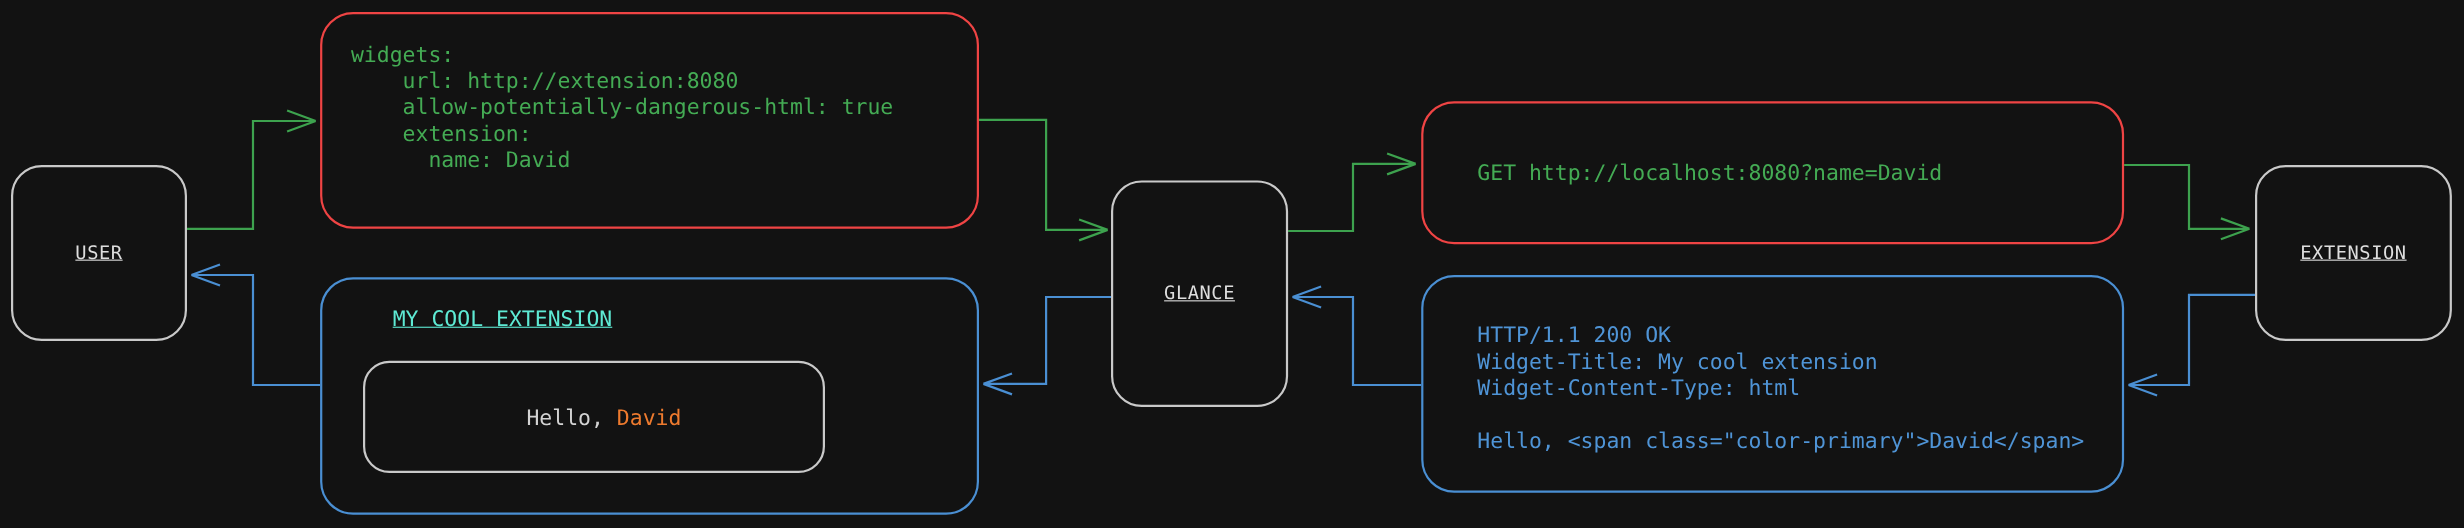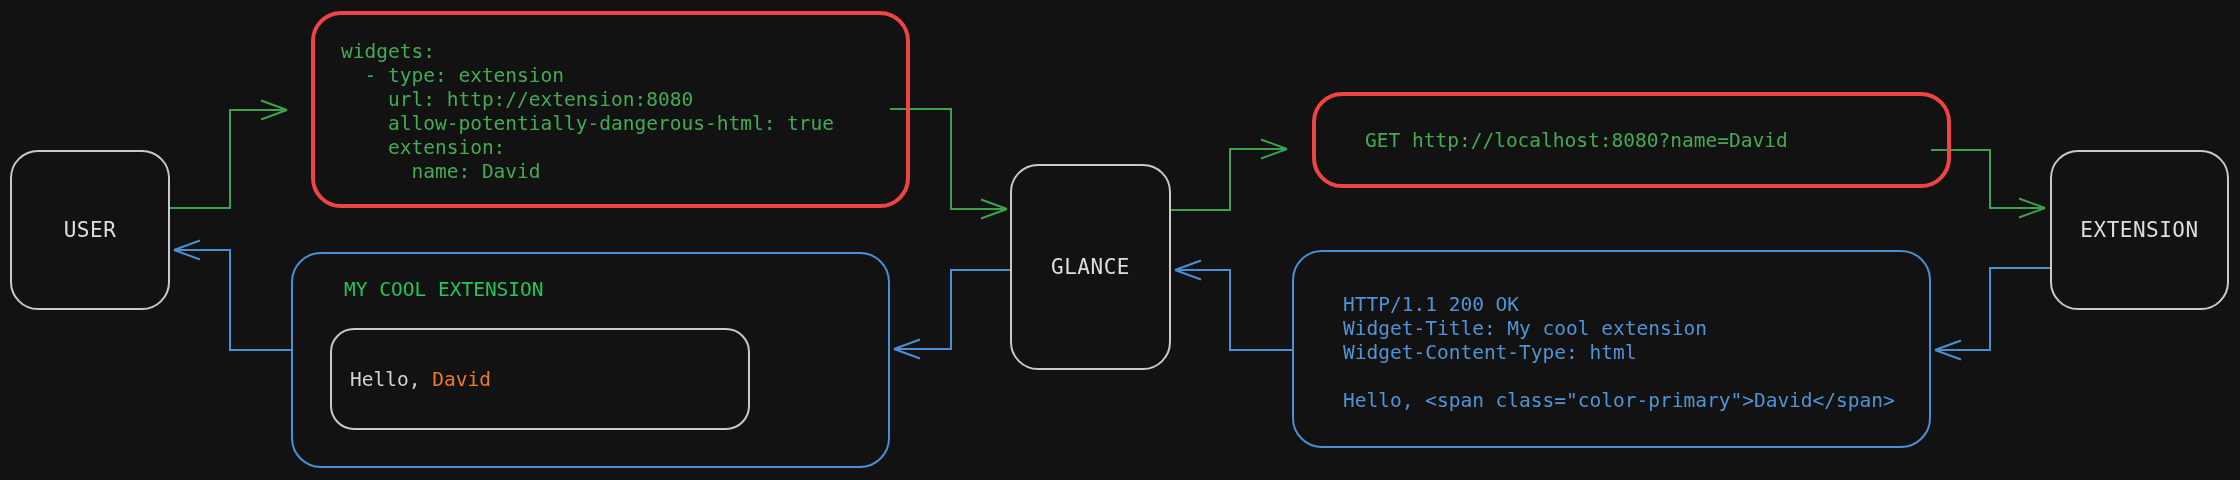--- a/index.html
+++ b/index.html
@@ -8,57 +8,57 @@
     width:2240px;height:480px;
     background:#121212;
     font-family:"DejaVu Sans Mono", monospace;
     overflow:hidden;
   }
   .wires{position:absolute;left:0;top:0;width:2240px;height:480px;}
   .box{position:absolute;box-sizing:border-box;background:transparent;}
   .node{
     border:2px solid #c9c9c9;border-radius:28px;
     display:flex;align-items:center;justify-content:center;
-    color:#dedede;font-size:21px;letter-spacing:0.5px;
+    color:#dedede;font-size:17px;letter-spacing:0.5px;text-decoration:underline;
   }
   .msgbox{border-radius:30px;}
-  .msgbox.green{border:4px solid #ef4444;margin-left:20px;}
+  .msgbox.green{border:2px solid #ef4444;}
   .msgbox.blue{border:2px solid #4a8fd3;}
   .codeblock{position:absolute;left:0;top:0;right:0;}
   .code-line{
     white-space:pre;min-height:24px;line-height:24px;
     font-size:19.5px;
   }
   .green-text .code-line{color:#44ab54;}
   .blue-text .code-line{color:#4f94d6;}
   .request-line{
     display:flex;align-items:center;height:100%;
     padding-left:49px;box-sizing:border-box;
     color:#44ab54;font-size:19.5px;white-space:pre;
   }
   .config-pad{padding:25px 0 0 26px;}
   .response-pad{padding:41px 0 0 49px;}
   .widget-title{
-    position:absolute;left:51px;top:24px;
-    color:#22c55e;font-size:19.5px;line-height:24px;white-space:pre;
+    position:absolute;left:64px;top:24px;
+    color:#5eead4;font-size:19.5px;line-height:24px;white-space:pre;text-decoration:underline;
   }
   .widget-inner{
     position:absolute;left:37px;top:74px;width:420px;height:102px;
     box-sizing:border-box;border:2px solid #c9c9c9;border-radius:24px;
     display:flex;align-items:center;padding-left:18px;
-    font-size:19.5px;white-space:pre;
+    font-size:19.5px;white-space:pre;justify-content:center;
   }
   .greet-prefix{color:#d3d3d3;}
   .greet-name{color:#ed7a2e;}
   
   #user-node{left:10px;top:150px;width:160px;height:160px;}
   #glance-node{left:1010px;top:164px;width:161px;height:206px;}
   #extension-node{left:2050px;top:150px;width:179px;height:160px;}
   #config-box{left:291px;top:11px;width:599px;height:197px;}
-  #request-box{left:1292px;top:92px;width:639px;height:96px;}
+  #request-box{left:1292px;top:92px;width:639px;height:130px;}
   #widget-box{left:291px;top:252px;width:599px;height:216px;}
   #response-box{left:1292px;top:250px;width:639px;height:198px;}
 </style>
 </head>
 <body>
 
 <div class="canvas">
 
   <svg class="wires" viewBox="0 0 2240 480" xmlns="http://www.w3.org/2000/svg">
 
@@ -85,21 +85,20 @@
     <span>GLANCE</span>
   </div>
 
   <div id="extension-node" class="box node">
     <span>EXTENSION</span>
   </div>
 
   <div id="config-box" class="box msgbox green">
     <div class="codeblock green-text config-pad">
       <div class="code-line">widgets:</div>
-      <div class="code-line">  - type: extension</div>
       <div class="code-line">    url: http://extension:8080</div>
       <div class="code-line">    allow-potentially-dangerous-html: true</div>
       <div class="code-line">    extension:</div>
       <div class="code-line">      name: David</div>
     </div>
   </div>
 
   <div id="request-box" class="box msgbox green">
     <div class="request-line">GET http://localhost:8080?name=David</div>
   </div>

